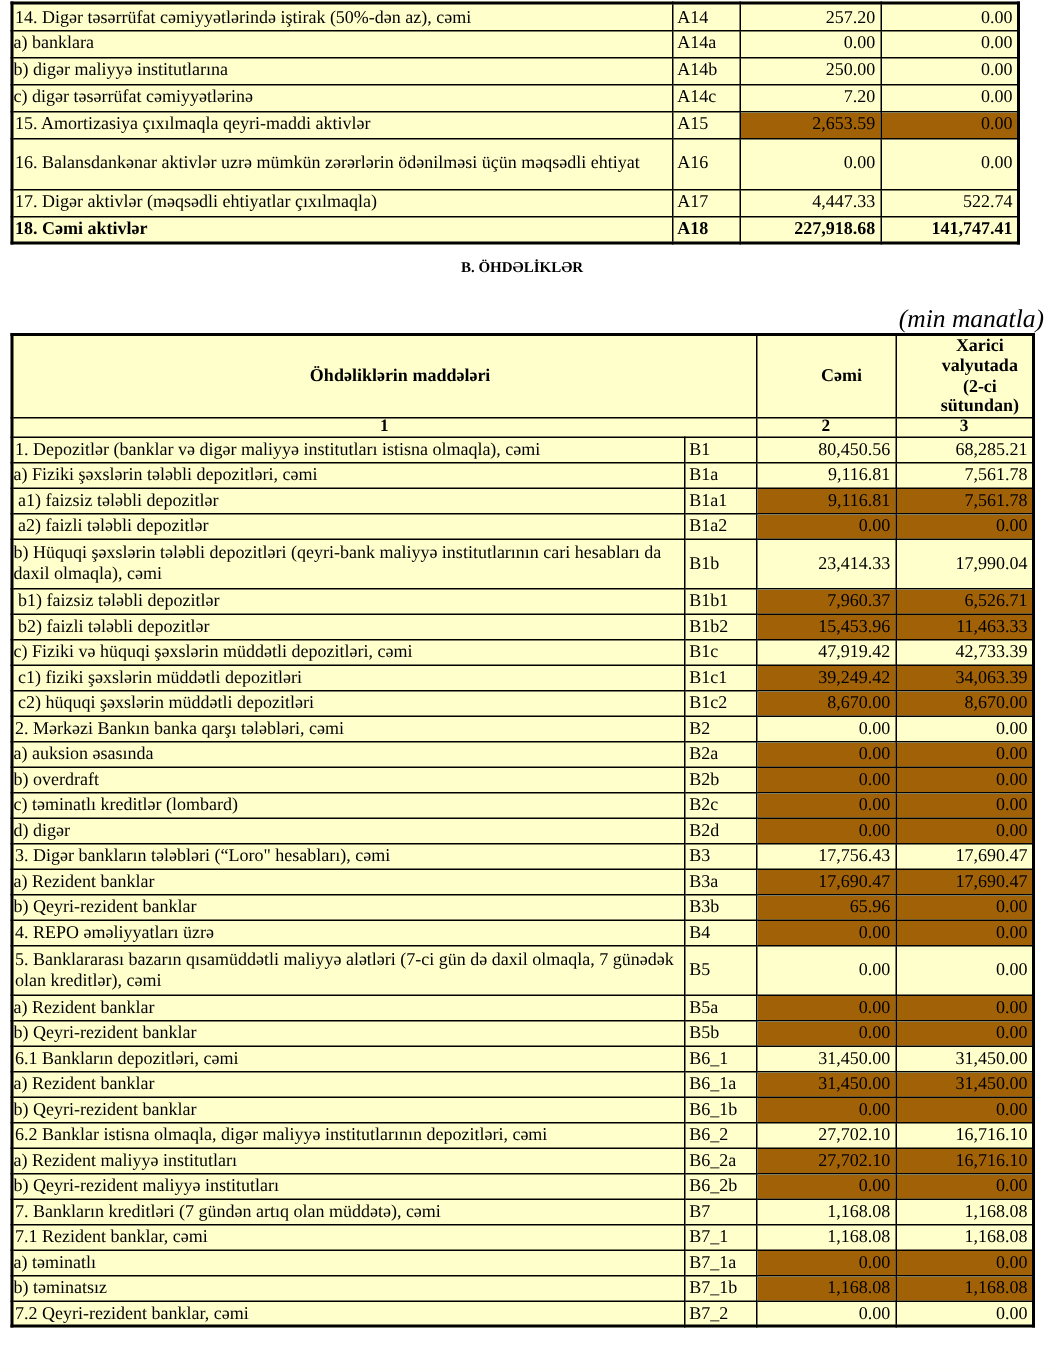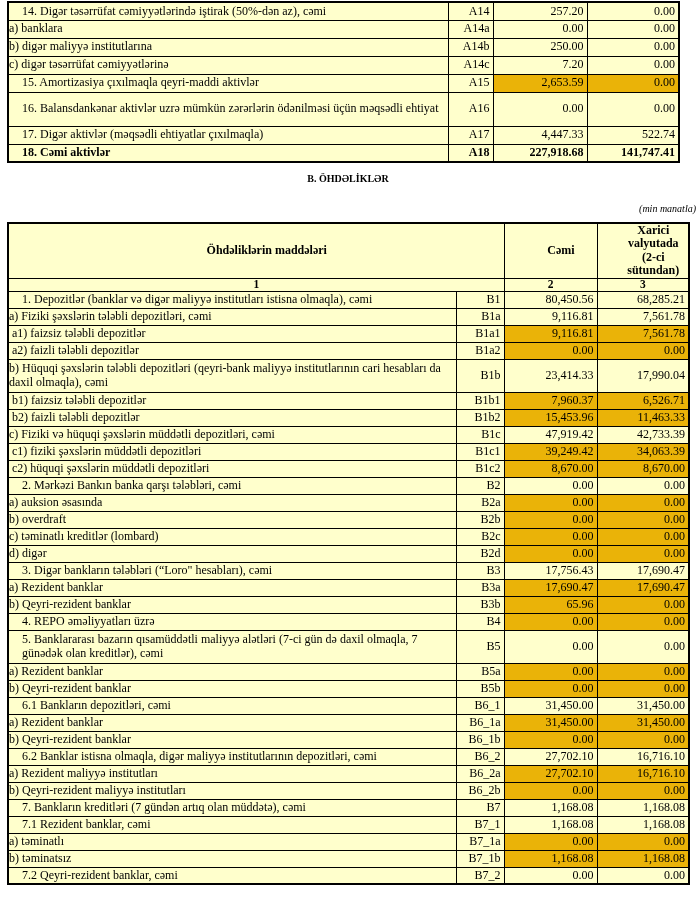--- a/index.html
+++ b/index.html
@@ -28,46 +28,46 @@
   }
   .tbl-a { left: 7px; top: 1px;  width: 671px; }
   .tbl-b { left: 7px; top: 222px; width: 681px; }
 
   .tbl-a tr.h1 { height: 18px; }
   .tbl-a tr.h2 { height: 34px; }
   .tbl-b tr.h1 { height: 17px; }
   .tbl-b tr.h2 { height: 33px; }
 
   td.label { text-align: left; }
-  td.i0 { padding-left: 13px; }
+  td.i0 { padding-left: 1px; }
   td.i1 { padding-left: 0; }
   td.i2 { }
-  td.code { text-align: right; }
+  td.code { text-align: left; }
   td.num  { text-align: right; padding-right: 3px; }
-  td.white { background: #eab308; }
+  td.white { background: #a16207; }
   tr.bold td { font-weight: bold; }
 
   tr.hdr-row { height: 48px; }
   tr.hdr-row td { font-weight: bold; text-align: center; vertical-align: middle; padding-left: 24px; }
   tr.num-row { height: 13px; }
   tr.num-row td { font-weight: bold; text-align: center; font-size: 11.5px; line-height: 1; }
 
   .section-heading {
     position: absolute;
     top: 173px; left: 0;
     width: 696px;
     text-align: center;
     font-weight: bold;
     font-size: 10px;
   }
   .unit-note {
     position: absolute;
     top: 203px; right: 4px;
     font-style: italic;
-    font-size: 10px;
+    font-size: 17px;
   }
 </style>
 </head>
 <body>
 
 <div>
 
   <table class="tbl tbl-a">
     <colgroup>
       <col style="width:440px">

